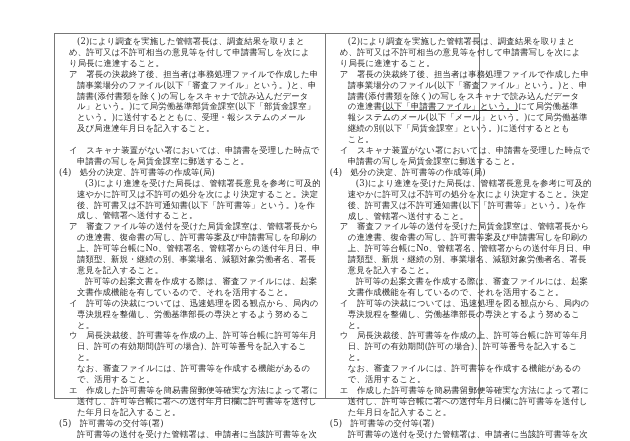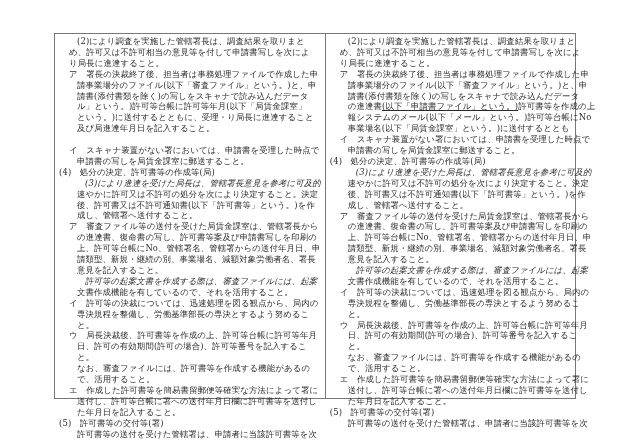--- a/index.html
+++ b/index.html
@@ -1,41 +1,41 @@
 <!DOCTYPE html>
 <html><head>
 <meta charset="utf-8">
 <style>
   html, body { margin:0; padding:0; background:#ffffff; }
   body { width:630px; height:441px; position:relative; overflow:hidden;
          font-family:"DejaVu Serif","Liberation Serif",serif; color:#2a2a2a; }
-  .doc-table { position:absolute; left:54px; top:33px; width:522px; height:366px;
+  .doc-table { position:absolute; left:54px; top:33px; width:426px; height:366px;
                border:1px solid #777; box-sizing:border-box; display:flex; }
   .col { flex:1 1 0; box-sizing:border-box; padding:2px 4px 0 4px; }
   .col.left { border-right:1px solid #777; }
   .line { font-size:8.4px; line-height:10.9px; white-space:nowrap; letter-spacing:0.15px; }
   .gap { height:10.9px; }
   .i1 { padding-left:10px; }
   .i2 { padding-left:18px; }
-  .i3 { padding-left:26px;font-style:italic; }
+  .i3 { padding-left:26px; }
   .u { text-decoration:underline; }
 </style>
 </head>
 <body>
 
 <div class="doc-table">
   <div class="col left" id="col-left">
       <div class="line i2"><span>(2)により調査を実施した管轄署長は、調査結果を取りまと</span></div>
       <div class="line i1"><span>め、許可又は不許可相当の意見等を付して申請書写しを次によ</span></div>
       <div class="line i1"><span>り局長に進達すること。</span></div>
       <div class="line i1"><span>ア　署長の決裁終了後、担当者は事務処理ファイルで作成した申</span></div>
       <div class="line i2"><span>請事業場分のファイル(以下「審査ファイル」という。)と、申</span></div>
       <div class="line i2"><span>請書(添付書類を除く)の写しをスキャナで読み込んだデータ</span></div>
-      <div class="line i2"><span>ル」という。)許可等台帳に許可等年月(以下「局賃金課室」</span></div>
-      <div class="line i2"><span>という。)に送付するとともに、受理・り局長に進達すること</span></div>
+      <div class="line i2"><span>ル」という。)にて局労働基準部賃金課室(以下「部賃金課室」</span></div>
+      <div class="line i2"><span>という。)に送付するとともに、受理・報システムのメール</span></div>
       <div class="line i2"><span>及び局進達年月日を記入すること。</span></div>
       <div class="gap"></div>
       <div class="line i1"><span>イ　スキャナ装置がない署においては、申請書を受理した時点で</span></div>
       <div class="line i2"><span>申請書の写しを局賃金課室に郵送すること。</span></div>
       <div class="line "><span>(4)　処分の決定、許可書等の作成等(局)</span></div>
       <div class="line i3"><span>(3)により進達を受けた局長は、管轄署長意見を参考に可及的</span></div>
       <div class="line i2"><span>速やかに許可又は不許可の処分を次により決定すること。決定</span></div>
       <div class="line i2"><span>後、許可書又は不許可通知書(以下「許可書等」という。)を作</span></div>
       <div class="line i2"><span>成し、管轄署へ送付すること。</span></div>
       <div class="line i1"><span>ア　審査ファイル等の送付を受けた局賃金課室は、管轄署長から</span></div>
@@ -59,23 +59,24 @@
       <div class="line "><span>(5)　許可書等の交付等(署)</span></div>
       <div class="line i2"><span>許可書等の送付を受けた管轄署は、申請者に当該許可書等を次</span></div>
     </div>
   <div class="col right" id="col-right">
       <div class="line i2"><span>(2)により調査を実施した管轄署長は、調査結果を取りまと</span></div>
       <div class="line i1"><span>め、許可又は不許可相当の意見等を付して申請書写しを次によ</span></div>
       <div class="line i1"><span>り局長に進達すること。</span></div>
       <div class="line i1"><span>ア　署長の決裁終了後、担当者は事務処理ファイルで作成した申</span></div>
       <div class="line i2"><span>請事業場分のファイル(以下「審査ファイル」という。)と、申</span></div>
       <div class="line i2"><span>請書(添付書類を除く)の写しをスキャナで読み込んだデータ</span></div>
-      <div class="line i2"><span>の進達書</span><span class="u">(以下「申請書ファイル」という。)</span><span>許可書等を作成の上</span></div>
-      <div class="line i2"><span>報システムのメール(以下「メール」という。)許可等台帳にNo</span></div>
-      <div class="line i2"><span>事業場名(以下「局賃金課室」という。)に送付するととも</span></div>
+      <div class="line i2"><span>の進達書</span><span class="u">(以下「申請書ファイル」という。)</span><span>にて局労働基準</span></div>
+      <div class="line i2"><span>報システムのメール(以下「メール」という。)にて局労働基準</span></div>
+      <div class="line i2"><span>継続の別(以下「局賃金課室」という。)に送付するととも</span></div>
+      <div class="line i2"><span>こと。</span></div>
       <div class="line i1"><span>イ　スキャナ装置がない署においては、申請書を受理した時点で</span></div>
       <div class="line i2"><span>申請書の写しを局賃金課室に郵送すること。</span></div>
       <div class="line "><span>(4)　処分の決定、許可書等の作成等(局)</span></div>
       <div class="line i3"><span>(3)により進達を受けた局長は、管轄署長意見を参考に可及的</span></div>
       <div class="line i2"><span>速やかに許可又は不許可の処分を次により決定すること。決定</span></div>
       <div class="line i2"><span>後、許可書又は不許可通知書(以下「許可書等」という。)を作</span></div>
       <div class="line i2"><span>成し、管轄署へ送付すること。</span></div>
       <div class="line i1"><span>ア　審査ファイル等の送付を受けた局賃金課室は、管轄署長から</span></div>
       <div class="line i2"><span>の進達書、復命書の写し、許可書等案及び申請書写しを印刷の</span></div>
       <div class="line i2"><span>上、許可等台帳にNo、管轄署名、管轄署からの送付年月日、申</span></div>

